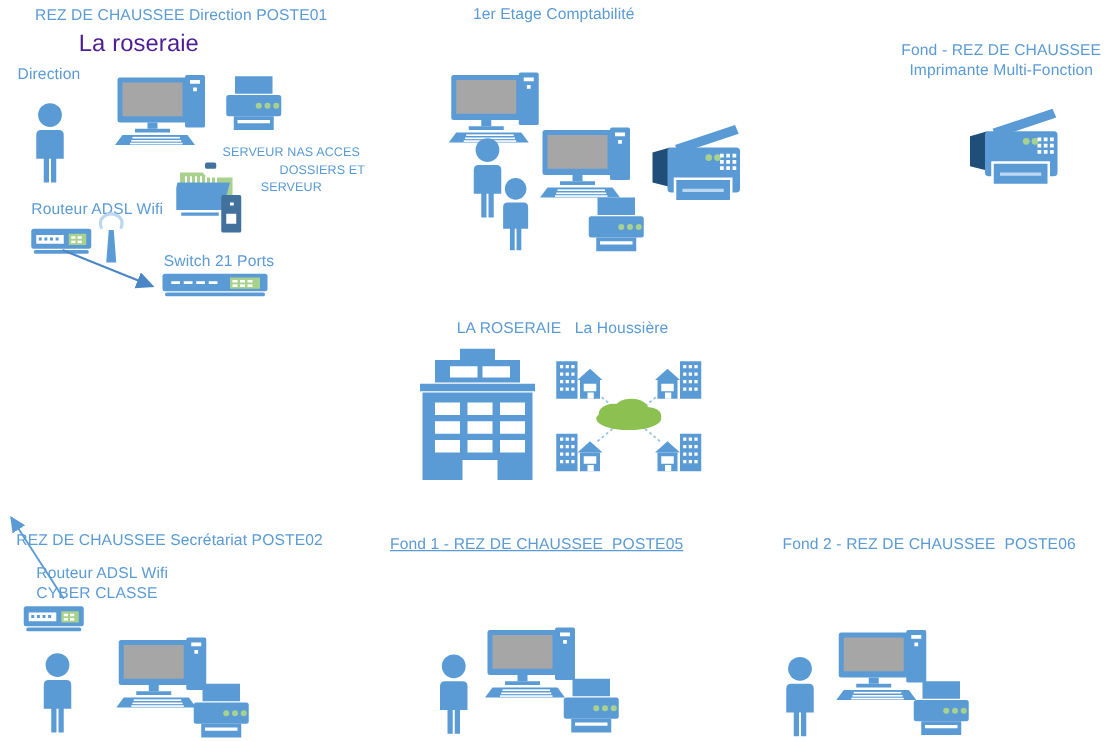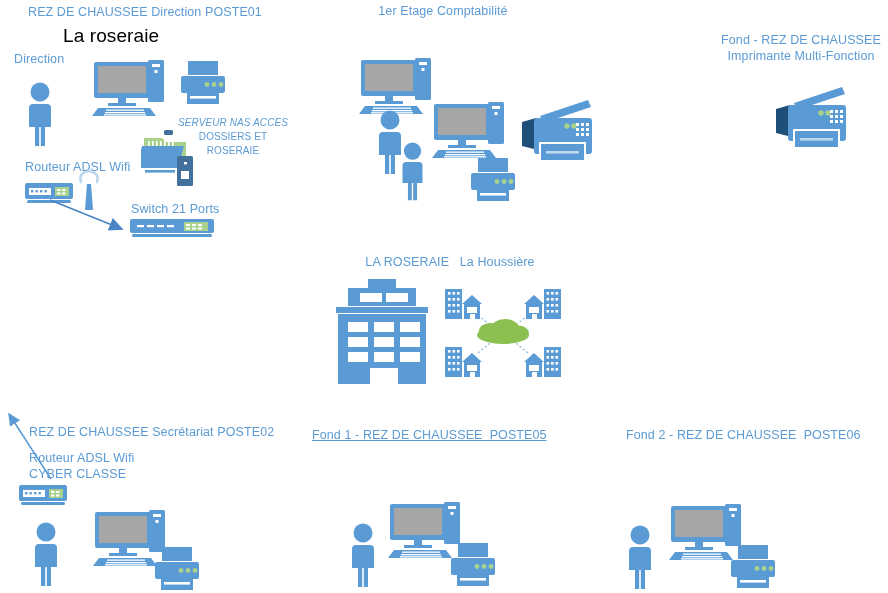--- a/index.html
+++ b/index.html
@@ -23,21 +23,21 @@
     font-family: "Liberation Sans", sans-serif;
     font-size: 12.5px;
     line-height: 15px;
     white-space: pre;
     letter-spacing: 0.1px;
   }
   .lbl.center { text-align: center; }
   .lbl.big {
     font-size: 19px;
     line-height: 23px;
-    color: #000000;
+    color: #4c1d95;
   }
   .lbl.small {
     font-size: 10px;
     line-height: 13px;
   }
   .icon {
     position: absolute;
   }
   .icon svg { display: block; }
 </style>
@@ -81,23 +81,23 @@
       <rect x="3" y="16" width="44" height="17" rx="2" fill="#5B9BD5"></rect>
       <circle cx="29" cy="24.5" r="2.4" fill="#A9D18E"></circle>
       <circle cx="36" cy="24.5" r="2.4" fill="#A9D18E"></circle>
       <circle cx="43" cy="24.5" r="2.4" fill="#A9D18E"></circle>
       <rect x="9" y="33" width="32" height="11" fill="#5B9BD5"></rect>
       <rect x="12" y="36" width="26" height="2.6" fill="#FFFFFF"></rect>
       <rect x="9" y="41" width="32" height="3" fill="#FFFFFF" opacity="0"></rect>
     </svg>
   </div>
 
-  <div class="lbl small center" style="left:174px; top:116px; width:118px;font-style:italic;">SERVEUR NAS ACCES</div>
-  <div class="lbl small center" style="left:174px; top:130px; width:118px;">DOSSIERS ET</div>
-  <div class="lbl small center" style="left:174px; top:144px; width:118px;">ROSERAIE</div>
+  <div class="lbl small center" style="left:174px; top:116px; width:118px;">SERVEUR NAS ACCES</div>
+  <div class="lbl small center" style="left:174px; top:130px; width:118px;text-align:right;">DOSSIERS ET</div>
+  <div class="lbl small center" style="left:174px; top:144px; width:118px;">SERVEUR</div>
 
   <div class="icon" style="left:141px; top:128px;">
     <svg width="62" height="62" viewBox="0 0 62 62">
       <rect x="23" y="2" width="9" height="5" rx="1.5" fill="#41719C"></rect>
       <path d="M3 10 h18 l4 4 h20 v24 h-42 z" fill="#A9D18E"></path>
       <g fill="#FFFFFF">
         <rect x="7" y="13" width="1.6" height="6"></rect>
         <rect x="11" y="13" width="1.6" height="6"></rect>
         <rect x="15" y="13" width="1.6" height="6"></rect>
         <rect x="19" y="13" width="1.6" height="6"></rect>
@@ -427,21 +427,21 @@
     <svg width="60" height="76" viewBox="0 0 60 76">
       <defs>
         <marker id="ah2" markerWidth="9" markerHeight="9" refX="7.5" refY="4" orient="auto">
           <path d="M0 0 L8.5 4 L0 8 z" fill="#5B9BD5"></path>
         </marker>
       </defs>
       <line x1="49" y1="72" x2="7" y2="7" stroke="#5B9BD5" stroke-width="1.5" marker-end="url(#ah2)"></line>
     </svg>
   </div>
 
-  <div class="lbl" style="left:29px; top:425px;text-align:center;">REZ DE CHAUSSEE Secrétariat POSTE02</div>
+  <div class="lbl" style="left:13px; top:425px;text-align:center;">REZ DE CHAUSSEE Secrétariat POSTE02</div>
   <div class="lbl" style="left:29px; top:451px;">Routeur ADSL Wifi</div>
   <div class="lbl" style="left:29px; top:467px;">CYBER CLASSE</div>
 
   <div class="icon" style="left:18px; top:482px;">
     <svg width="50" height="28" viewBox="0 0 50 28">
       <rect x="1" y="3" width="48" height="16" rx="2" fill="#5B9BD5"></rect>
       <rect x="5" y="8" width="22" height="7" fill="#FFFFFF"></rect>
       <g fill="#5B9BD5">
         <rect x="7" y="10" width="2.4" height="2.4"></rect>
         <rect x="11.5" y="10" width="2.4" height="2.4"></rect>

